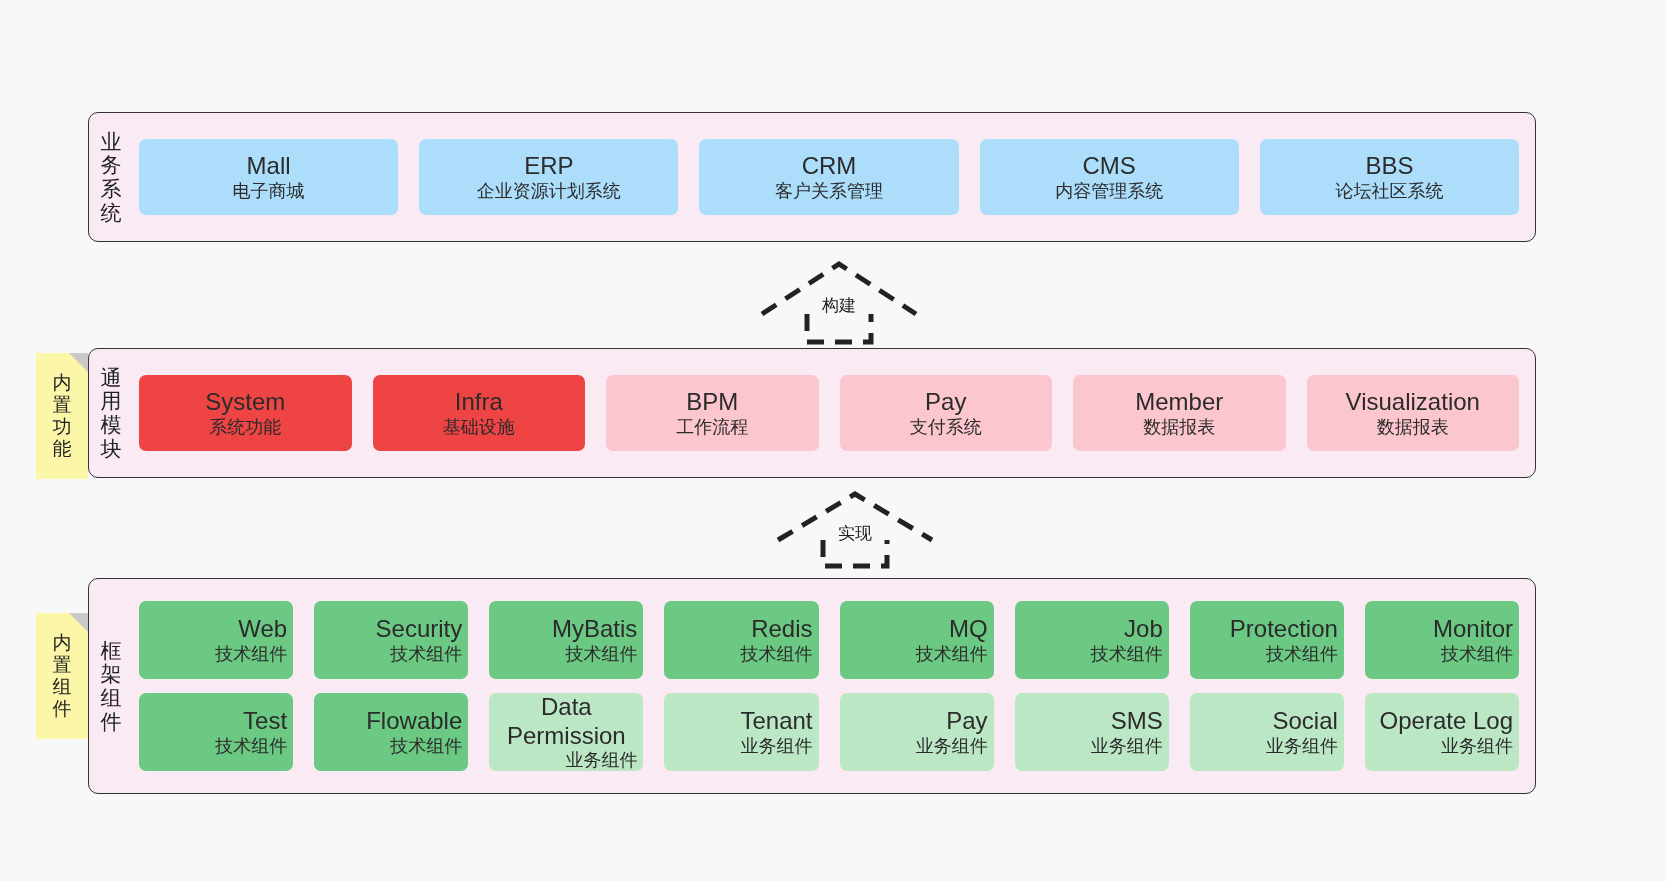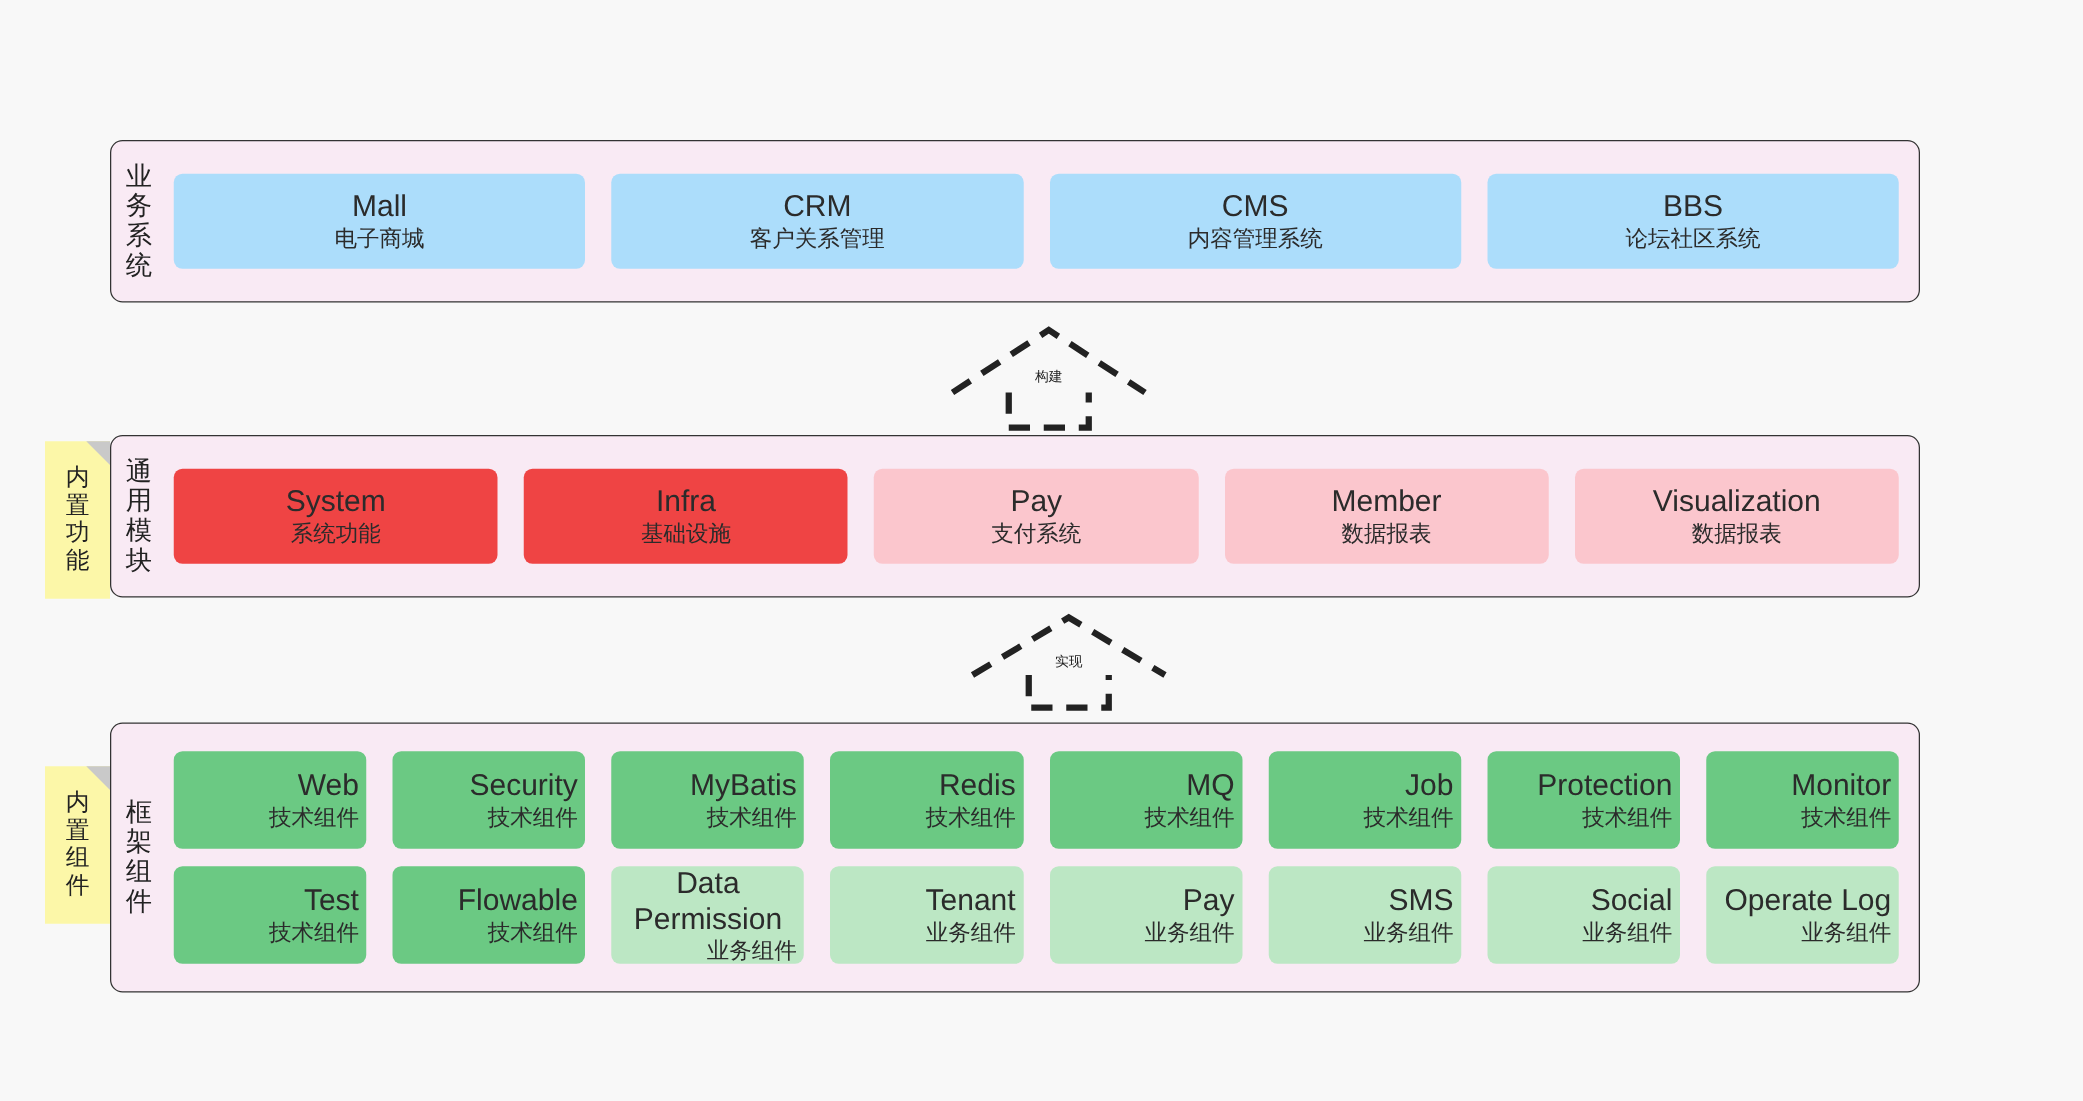--- a/index.html
+++ b/index.html
@@ -80,21 +80,21 @@
   #layer-common   .row > .cell  { height: 76px; }
   #layer-framework .row > .cell { height: 78px; align-items: flex-end; }
 
   
   .arrow { position: absolute; }
   .arrow svg { display: block; }
   .arrow .arrow-text {
     position: absolute;
     left: 0; right: 0;
     text-align: center;
-    font-size: 11px;
+    font-size: 17px;
     color: #222;
     pointer-events: none;
   }
   #arrow-build  { left: 744px; top: 256px;  width: 190px; height: 92px; }
   #arrow-build .arrow-text  { top: 38px; }
   #arrow-impl   { left: 760px; top: 488px;  width: 190px; height: 82px; }
   #arrow-impl .arrow-text   { top: 34px; }
 
   
   .sticky {
@@ -132,20 +132,24 @@
         <span>系</span>
         <span>统</span>
       </div>
     <div class="layer-body">
         <div class="row">
           <div class="cell c-blue">
             <div class="t1">Mall</div>
             <div class="t2">电子商城</div>
           </div>
           <div class="cell c-blue">
+            <div class="t1">ERP</div>
+            <div class="t2">企业资源计划系统</div>
+          </div>
+          <div class="cell c-blue">
             <div class="t1">CRM</div>
             <div class="t2">客户关系管理</div>
           </div>
           <div class="cell c-blue">
             <div class="t1">CMS</div>
             <div class="t2">内容管理系统</div>
           </div>
           <div class="cell c-blue">
             <div class="t1">BBS</div>
             <div class="t2">论坛社区系统</div>
@@ -171,20 +175,24 @@
       </div>
     <div class="layer-body">
         <div class="row">
           <div class="cell c-red">
             <div class="t1">System</div>
             <div class="t2">系统功能</div>
           </div>
           <div class="cell c-red">
             <div class="t1">Infra</div>
             <div class="t2">基础设施</div>
+          </div>
+          <div class="cell c-pink">
+            <div class="t1">BPM</div>
+            <div class="t2">工作流程</div>
           </div>
           <div class="cell c-pink">
             <div class="t1">Pay</div>
             <div class="t2">支付系统</div>
           </div>
           <div class="cell c-pink">
             <div class="t1">Member</div>
             <div class="t2">数据报表</div>
           </div>
           <div class="cell c-pink">

